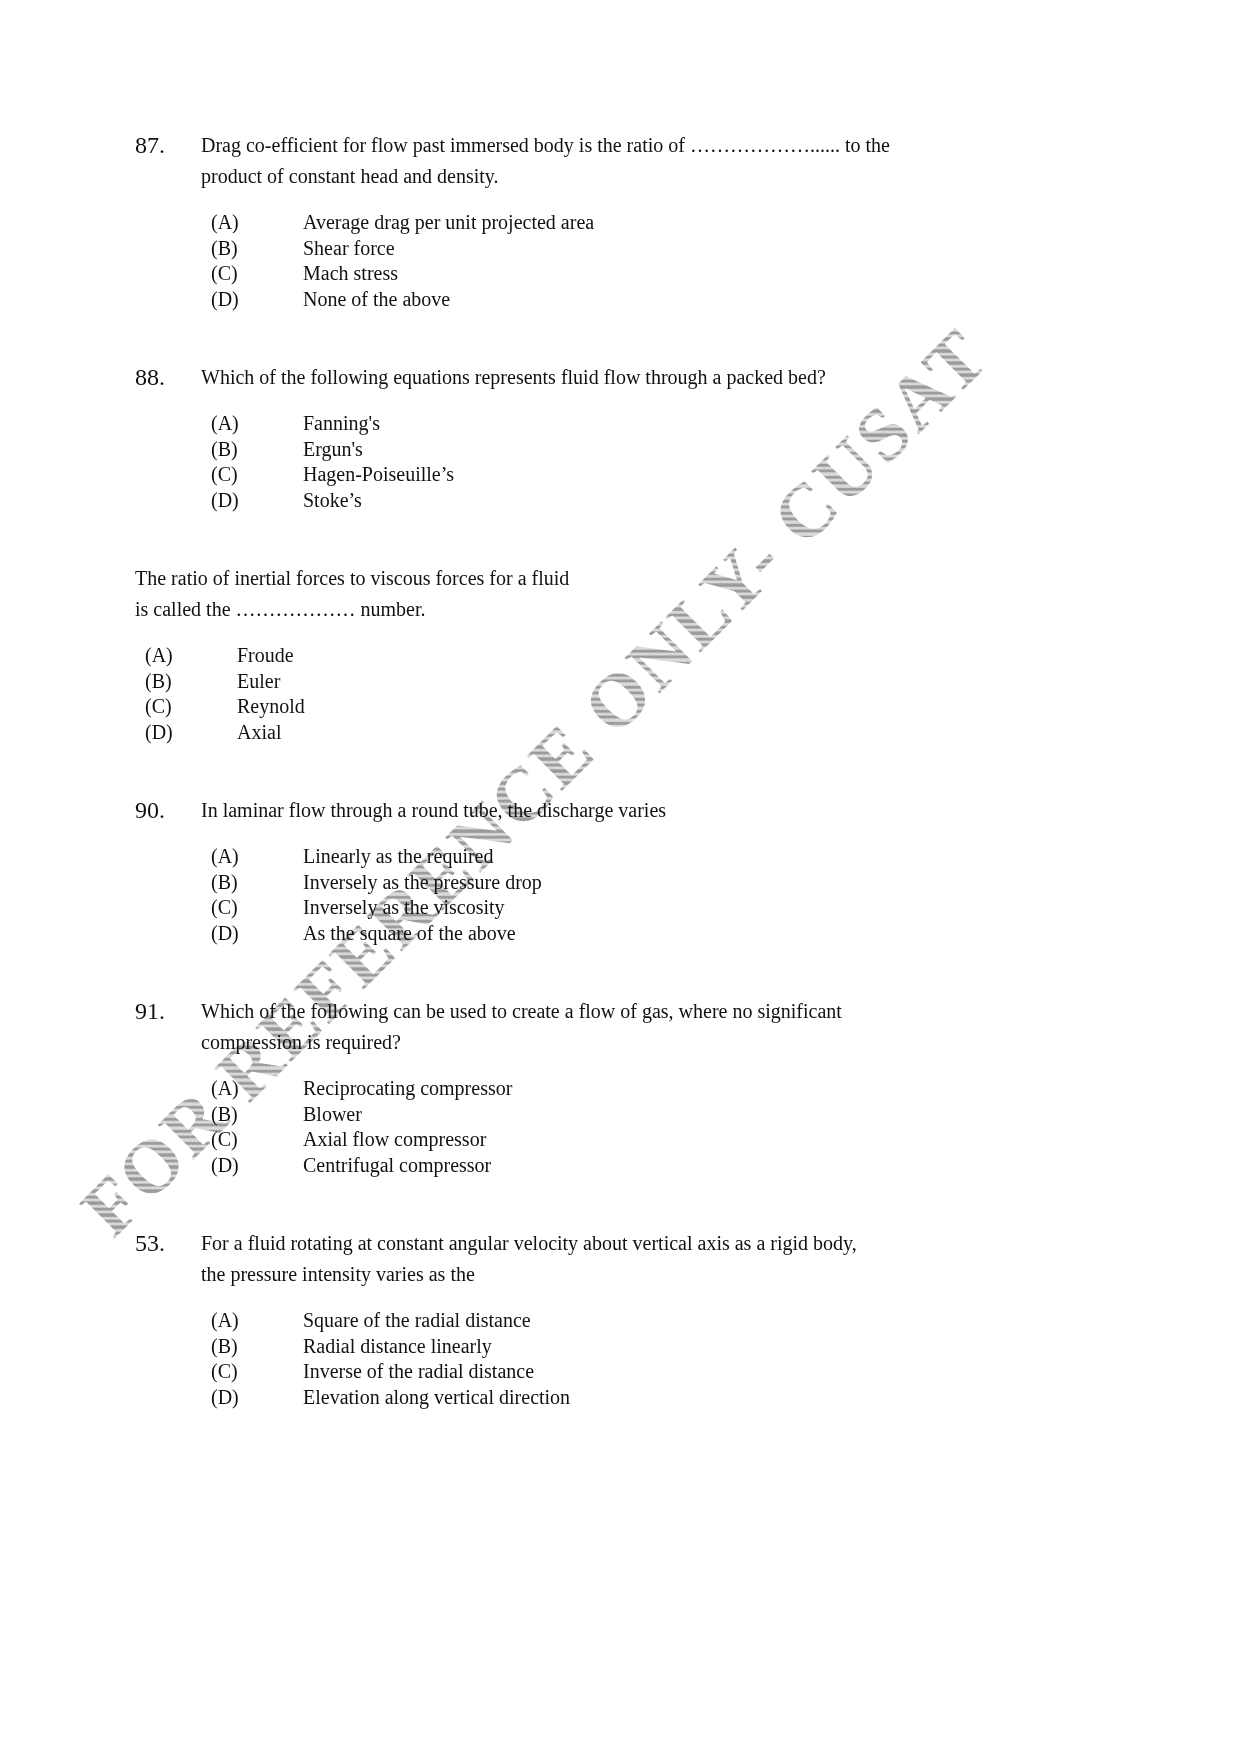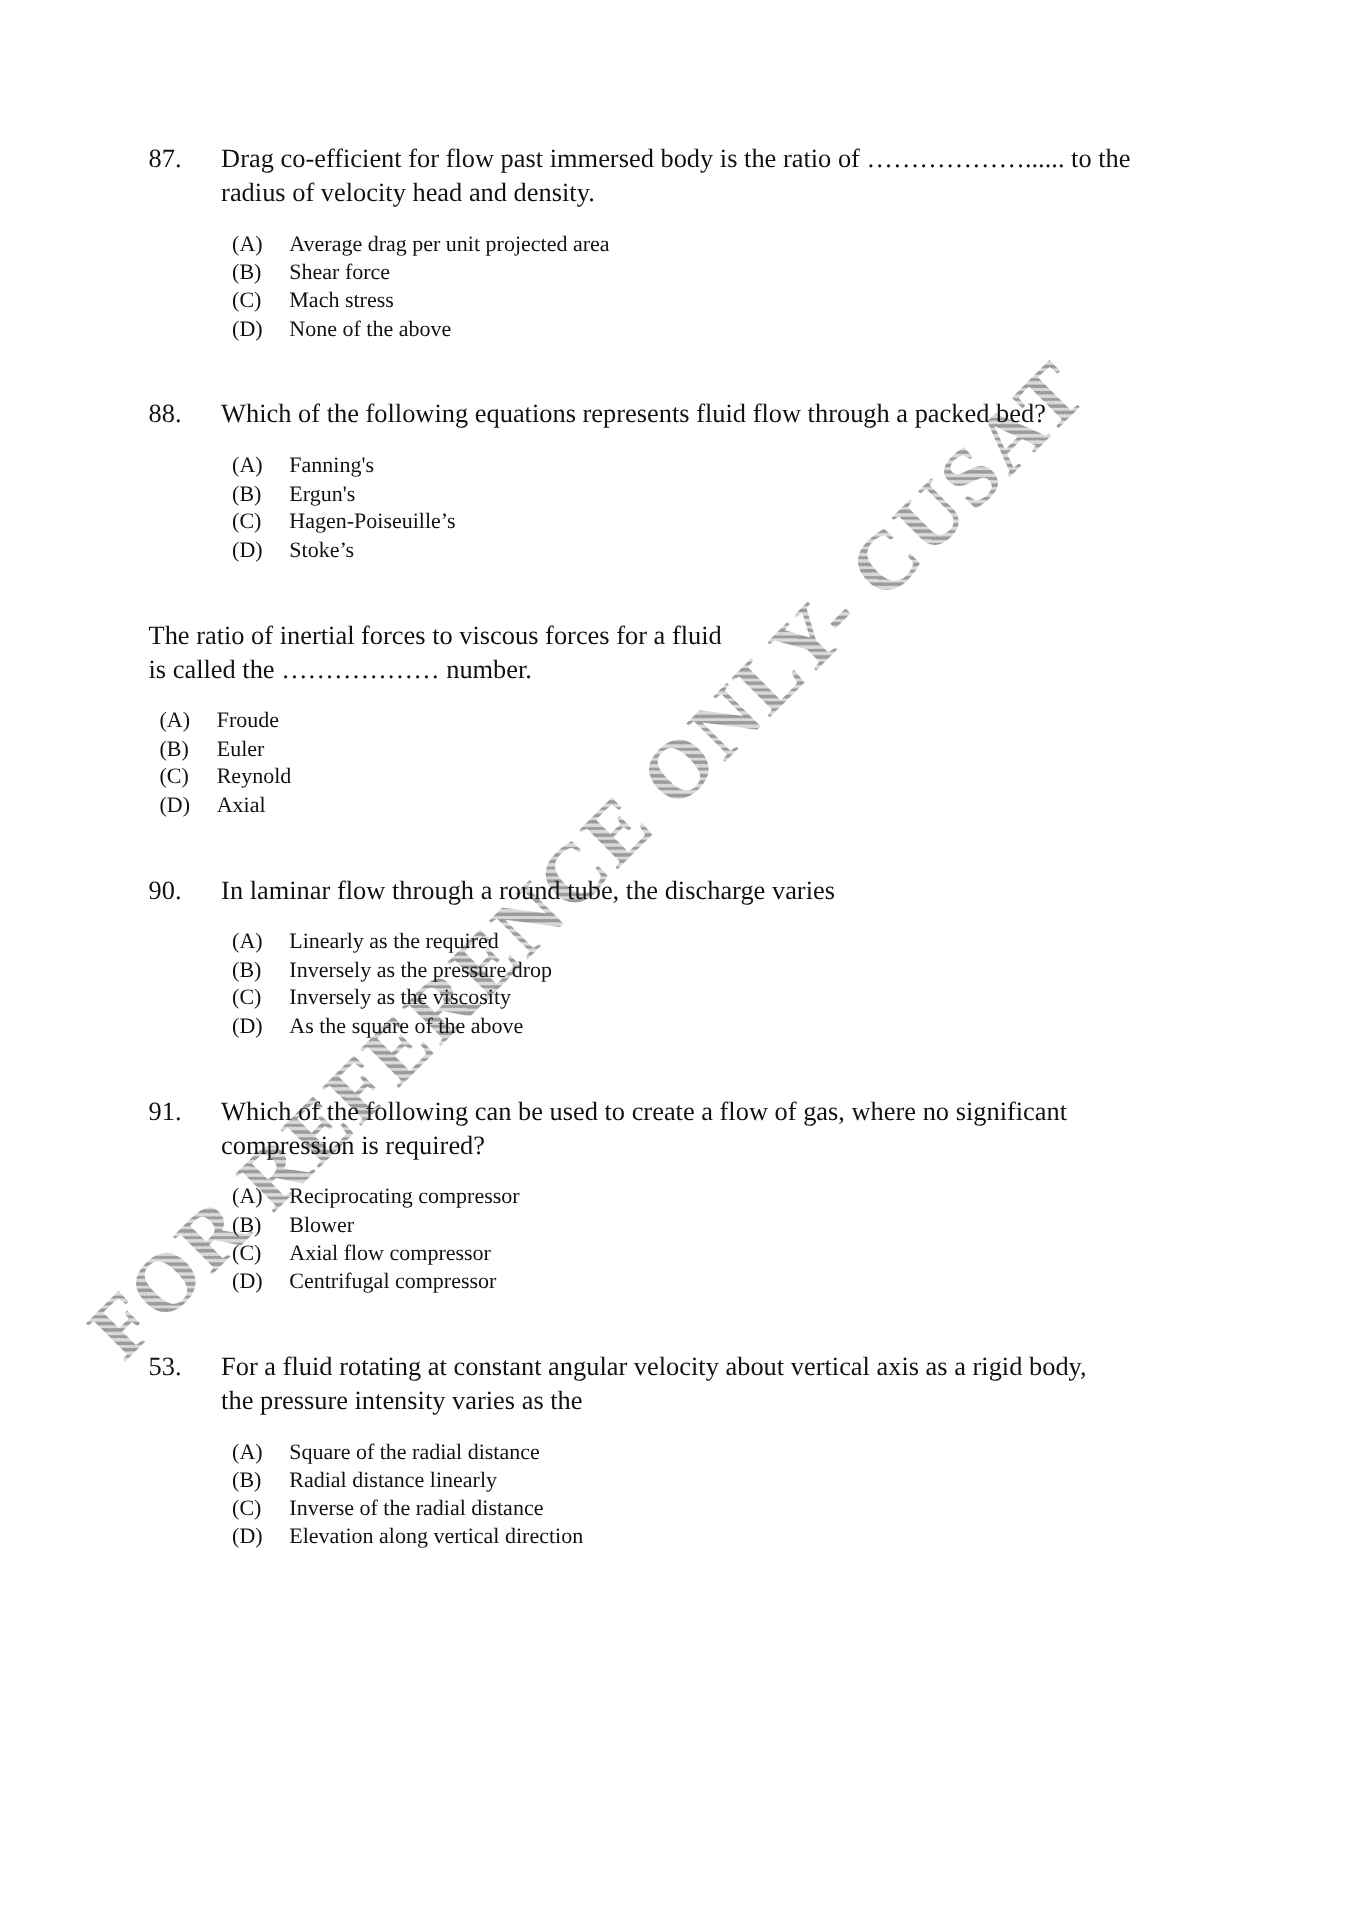--- a/index.html
+++ b/index.html
@@ -53,53 +53,53 @@
     margin-bottom: 50px;
   }
   .qnum {
     flex: none;
     width: 66px;
     font-size: 24px;
     line-height: 31px;
   }
   .qbody { flex: 1; min-width: 0; }
   .qline {
-    font-size: 24px;
+    font-size: 20px;
     line-height: 31px;
     white-space: nowrap;
   }
   .options {
     margin-top: 18px;
     padding-left: 10px;
   }
   .option {
     display: flex;
     font-size: 20px;
     line-height: 25.5px;
   }
   .olabel {
     flex: none;
     width: 52px;
   }
-  .otext { white-space: nowrap; }
+  .otext { white-space: nowrap; margin-left: 40px; }
 </style>
 </head>
 <body>
 
 <div class="page">
   <div class="watermark">FOR REFERENCE ONLY- CUSAT</div>
 
   <div class="content">
 
     <section class="question">
       <div class="qnum">87.</div>
       <div class="qbody">
         <div class="qtext">
           <div class="qline">Drag co-efficient for flow past immersed body is the ratio of ………………...... to the</div>
-          <div class="qline">radius of velocity head and density.</div>
+          <div class="qline">product of constant head and density.</div>
         </div>
         <div class="options">
           <div class="option">
             <span class="olabel">(A)</span>
             <span class="otext">Average drag per unit projected area</span>
           </div>
           <div class="option">
             <span class="olabel">(B)</span>
             <span class="otext">Shear force</span>
           </div>

